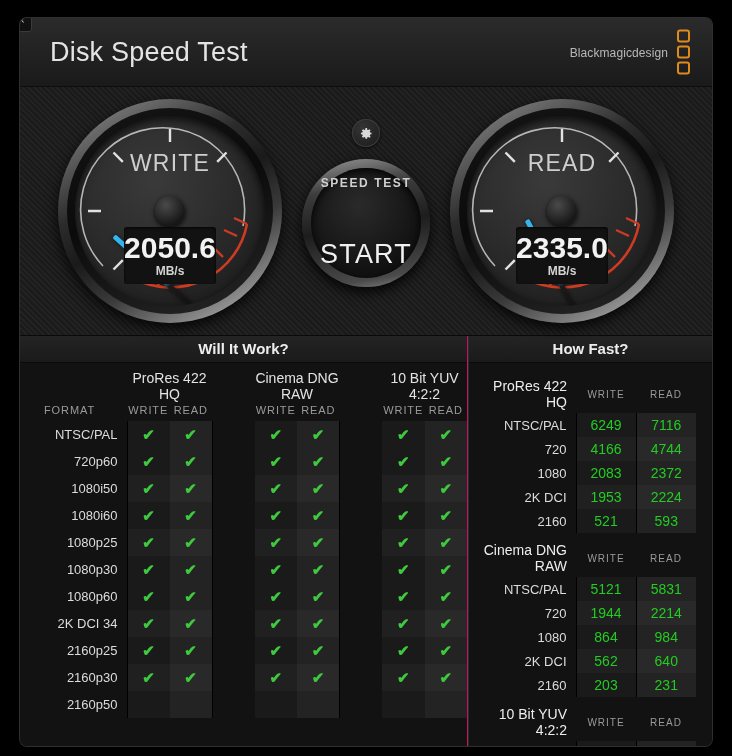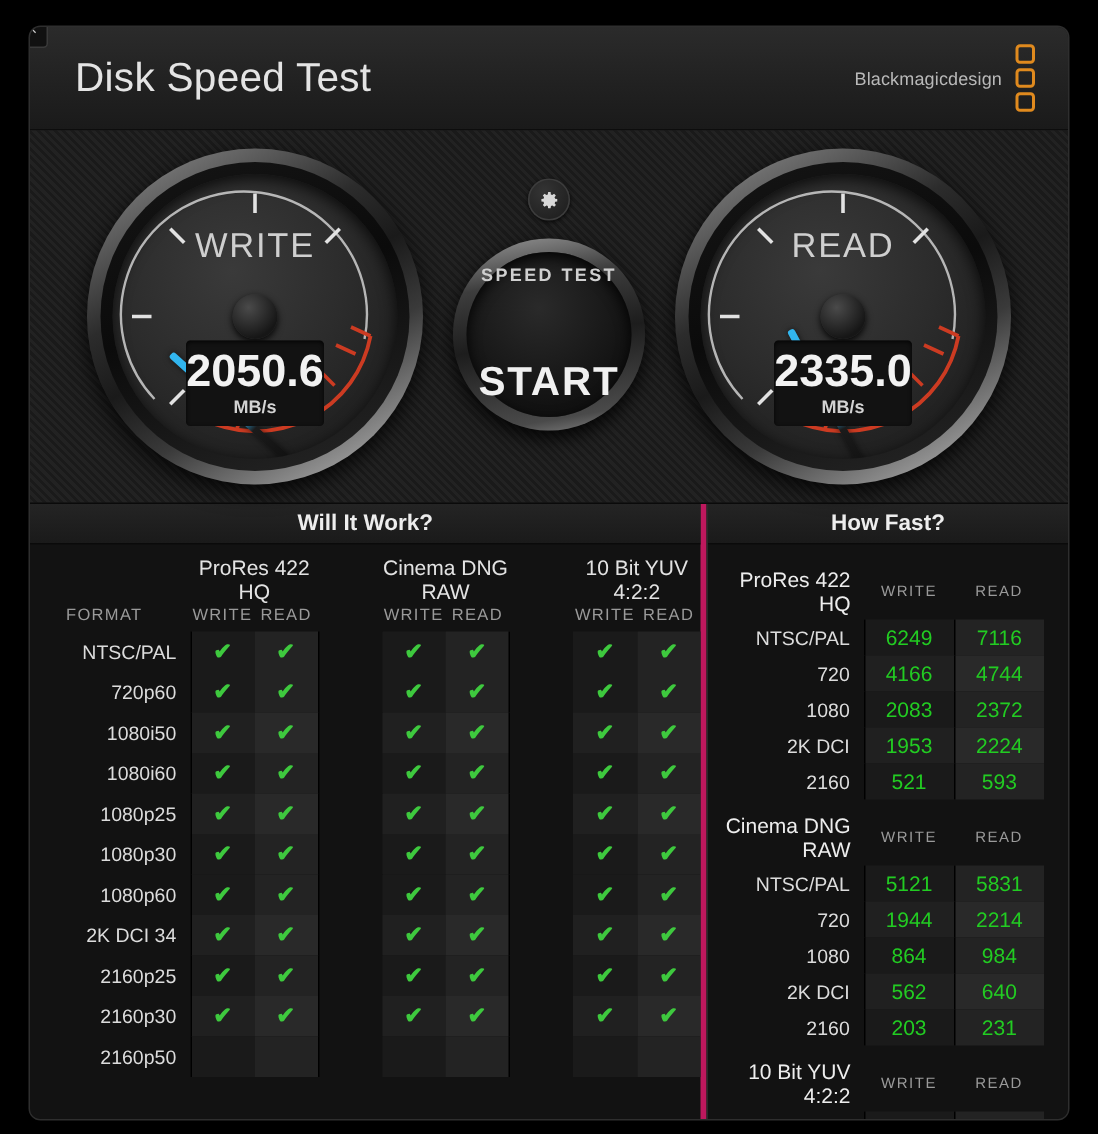--- a/index.html
+++ b/index.html
@@ -111,25 +111,25 @@
     box-shadow:0 5px 13px rgba(0,0,0,.9);
     display:flex;align-items:center;justify-content:center;
   }
   .startbtn .inner{
     width:110px;height:110px;border-radius:50%;
     background:radial-gradient(circle at 44% 34%,#2a2a2a 0%,#141414 62%,#0a0a0a 100%);
     box-shadow:inset 0 3px 9px rgba(0,0,0,.9);
     display:flex;flex-direction:column;align-items:center;justify-content:center;gap:48px;
   }
   .startbtn .t1{font-size:12px;color:#cfcfcf;letter-spacing:1.6px;font-weight:700;}
-  .startbtn .t2{font-size:27px;color:#f0f0f0;letter-spacing:1.2px;font-weight:700;margin-top:1px;}
+  .startbtn .t2{font-size:27px;color:#f0f0f0;letter-spacing:1.2px;font-weight:400;margin-top:1px;}
 
   
   .panels{display:flex;height:calc(728px - 68px - 248px);background:#121212;}
-  .panel-left{width:447px;border-right:4px solid #be185d;}
+  .panel-left{width:447px;border-right:1px solid #be185d;}
   .panel-right{flex:1;border-left:1px solid #2a2a2a;}
   .panel-head{
     height:26px;line-height:26px;text-align:center;
     font-size:15px;font-weight:700;color:#ededed;
     background:linear-gradient(180deg,#242424,#1a1a1a);
     border-bottom:1px solid #0a0a0a;
   }
 
   
   table{border-collapse:collapse;width:100%;}

